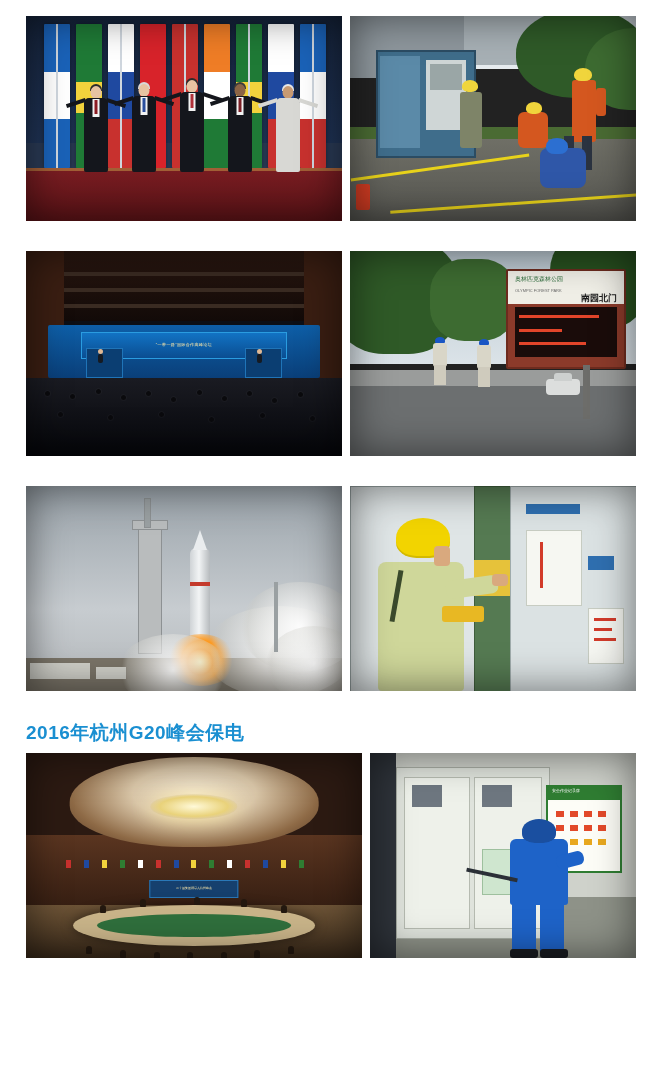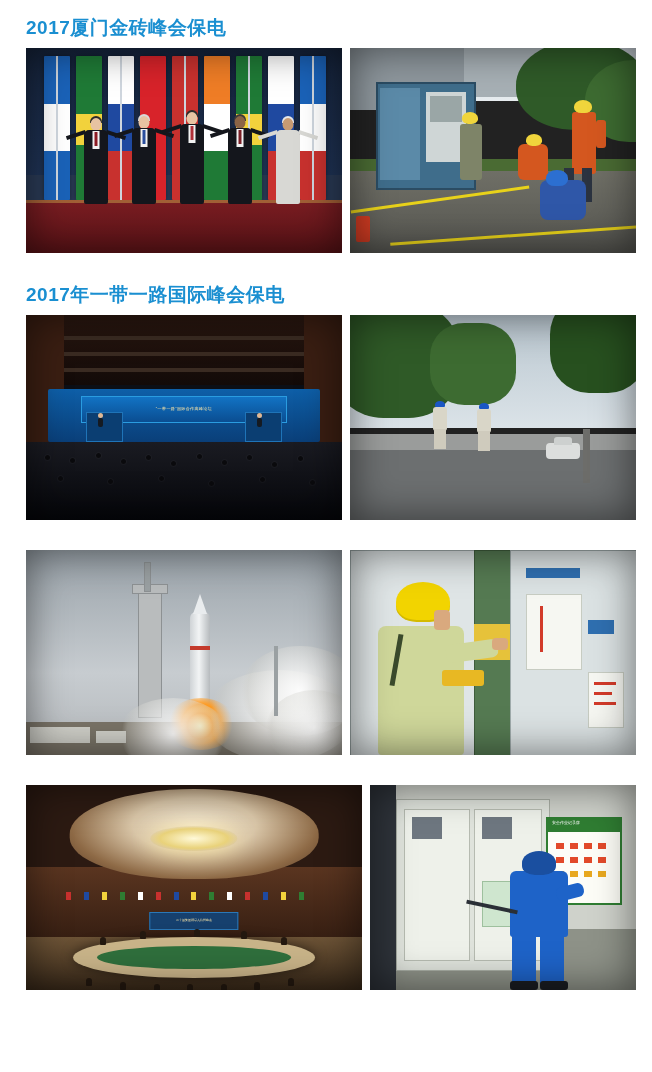--- a/index.html
+++ b/index.html
@@ -147,21 +147,20 @@
   .s4b-worker { position:absolute; background:#1e63c8; border-radius:6px 6px 3px 3px; }
   .s4b-helmet { position:absolute; border-radius:50% 50% 38% 38%; background:#1a4fa0; }
   .s4b-dark { position:absolute; background:#3b4049; }
 </style>
 </head>
 <body>
 
 <div class="page">
 
   <div class="section" style="padding-top:16px;">
-    <h2 class="section-title">2017厦门金砖峰会保电</h2>
     <div class="photo-row">
 
       <div class="photo" style="width:316px;height:205px;">
         <div class="s1a-bg"></div>
         <div class="s1a-curtain"></div>
 
         <div class="s1a-flag" style="left:18px;background:linear-gradient(#1a62b8 33%,#ffffff 33%,#ffffff 66%,#1a62b8 66%);"></div>
         <div class="s1a-flag" style="left:50px;background:linear-gradient(#1f7a36 40%,#f2d23c 40%,#f2d23c 62%,#1f7a36 62%);"></div>
         <div class="s1a-flag" style="left:82px;background:linear-gradient(#ffffff 33%,#1f49a0 33%,#1f49a0 66%,#c8312e 66%);"></div>
         <div class="s1a-flag" style="left:114px;background:#d8232a;"></div>
@@ -253,21 +252,20 @@
 
         <div class="s1b-tape" style="left:0;top:150px;width:180px;transform:rotate(-8deg);"></div>
         <div class="s1b-tape" style="left:40px;top:186px;width:250px;transform:rotate(-4deg);background:#e8d21a;"></div>
         <div style="position:absolute;left:6px;top:168px;width:14px;height:26px;background:#cf3b22;border-radius:2px;"></div>
         <div class="vignette"></div>
       </div>
     </div>
   </div>
 
   <div class="section" style="padding-top:30px;">
-    <h2 class="section-title">2017年一带一路国际峰会保电</h2>
     <div class="photo-row">
 
       <div class="photo" style="width:316px;height:205px;">
         <div class="s2a-bg"></div>
         <div class="s2a-ceil"></div>
         <div class="s2a-beam" style="left:4%;right:4%;top:10%;"></div>
         <div class="s2a-beam" style="left:8%;right:8%;top:18%;"></div>
         <div class="s2a-beam" style="left:12%;right:12%;top:26%;"></div>
         <div style="position:absolute;left:0;top:0;width:12%;height:62%;background:#3a1e12;"></div>
         <div style="position:absolute;right:0;top:0;width:12%;height:62%;background:#3a1e12;"></div>
@@ -305,20 +303,31 @@
       </div>
 
       <div class="photo" style="width:286px;height:205px;">
         <div class="s2b-sky"></div>
         <div class="s2b-trees" style="left:-6%;top:-6%;width:44%;height:56%;"></div>
         <div class="s2b-trees" style="left:28%;top:4%;width:30%;height:40%;background:#3d6b31;"></div>
         <div class="s2b-trees" style="right:-4%;top:-10%;width:34%;height:48%;background:#27501f;"></div>
         <div class="s2b-walk"></div>
         <div class="s2b-road"></div>
 
+        <div class="s2b-sign" style="right:10px;top:18px;width:116px;height:96px;">
+          <div class="s2b-signtop"></div>
+          <div style="position:absolute;left:6%;top:4%;font-size:6px;color:#2c6b3a;font-family:'Liberation Sans',sans-serif;">奥林匹克森林公园</div>
+          <div style="position:absolute;left:6%;top:18%;font-size:4px;color:#6a6a6a;">OLYMPIC FOREST PARK</div>
+          <div style="position:absolute;right:6%;top:22%;font-size:9px;color:#1b1b1b;font-weight:bold;">南园北门</div>
+          <div class="s2b-led">
+            <div class="s2b-ledline" style="top:16%;width:78%;"></div>
+            <div class="s2b-ledline" style="top:44%;width:42%;"></div>
+            <div class="s2b-ledline" style="top:70%;width:66%;"></div>
+          </div>
+        </div>
         <div style="position:absolute;right:46px;top:114px;width:7px;height:54px;background:#6d6d6a;"></div>
 
         <div class="s2b-person" style="left:82px;top:86px;height:66px;">
           <div class="s2b-ph"></div>
             <div class="s2b-pb"></div>
             <div class="s2b-pl"></div>
         </div>
         <div class="s2b-person" style="left:126px;top:88px;height:64px;">
           <div class="s2b-ph"></div>
             <div class="s2b-pb"></div>
@@ -377,20 +386,21 @@
         <div class="s3b-arm" style="left:96px;top:92px;width:52px;height:18px;transform:rotate(-8deg);"></div>
         <div style="position:absolute;left:142px;top:88px;width:16px;height:12px;background:#d9a97e;border-radius:4px;"></div>
         <div style="position:absolute;left:92px;top:120px;width:42px;height:16px;background:#e8b823;border-radius:3px;"></div>
         <div style="position:absolute;left:44px;top:84px;width:5px;height:52px;background:#3b4a2c;transform:rotate(10deg);"></div>
         <div class="vignette"></div>
       </div>
     </div>
   </div>
 
   <div class="section" style="padding-top:30px;">
+    <h2 class="section-title">2016年杭州G20峰会保电</h2>
     <div class="photo-row">
 
       <div class="photo" style="width:336px;height:205px;">
         <div class="s4a-bg"></div>
         <div class="s4a-wall"></div>
         <div class="s4a-dome"></div>
         <div class="s4a-chand"></div>
         <div class="s4a-floor"></div>
         <div class="s4a-flagrow">
           <div class="s4a-fl" style="left:0%;background:#c8312e;"></div>

